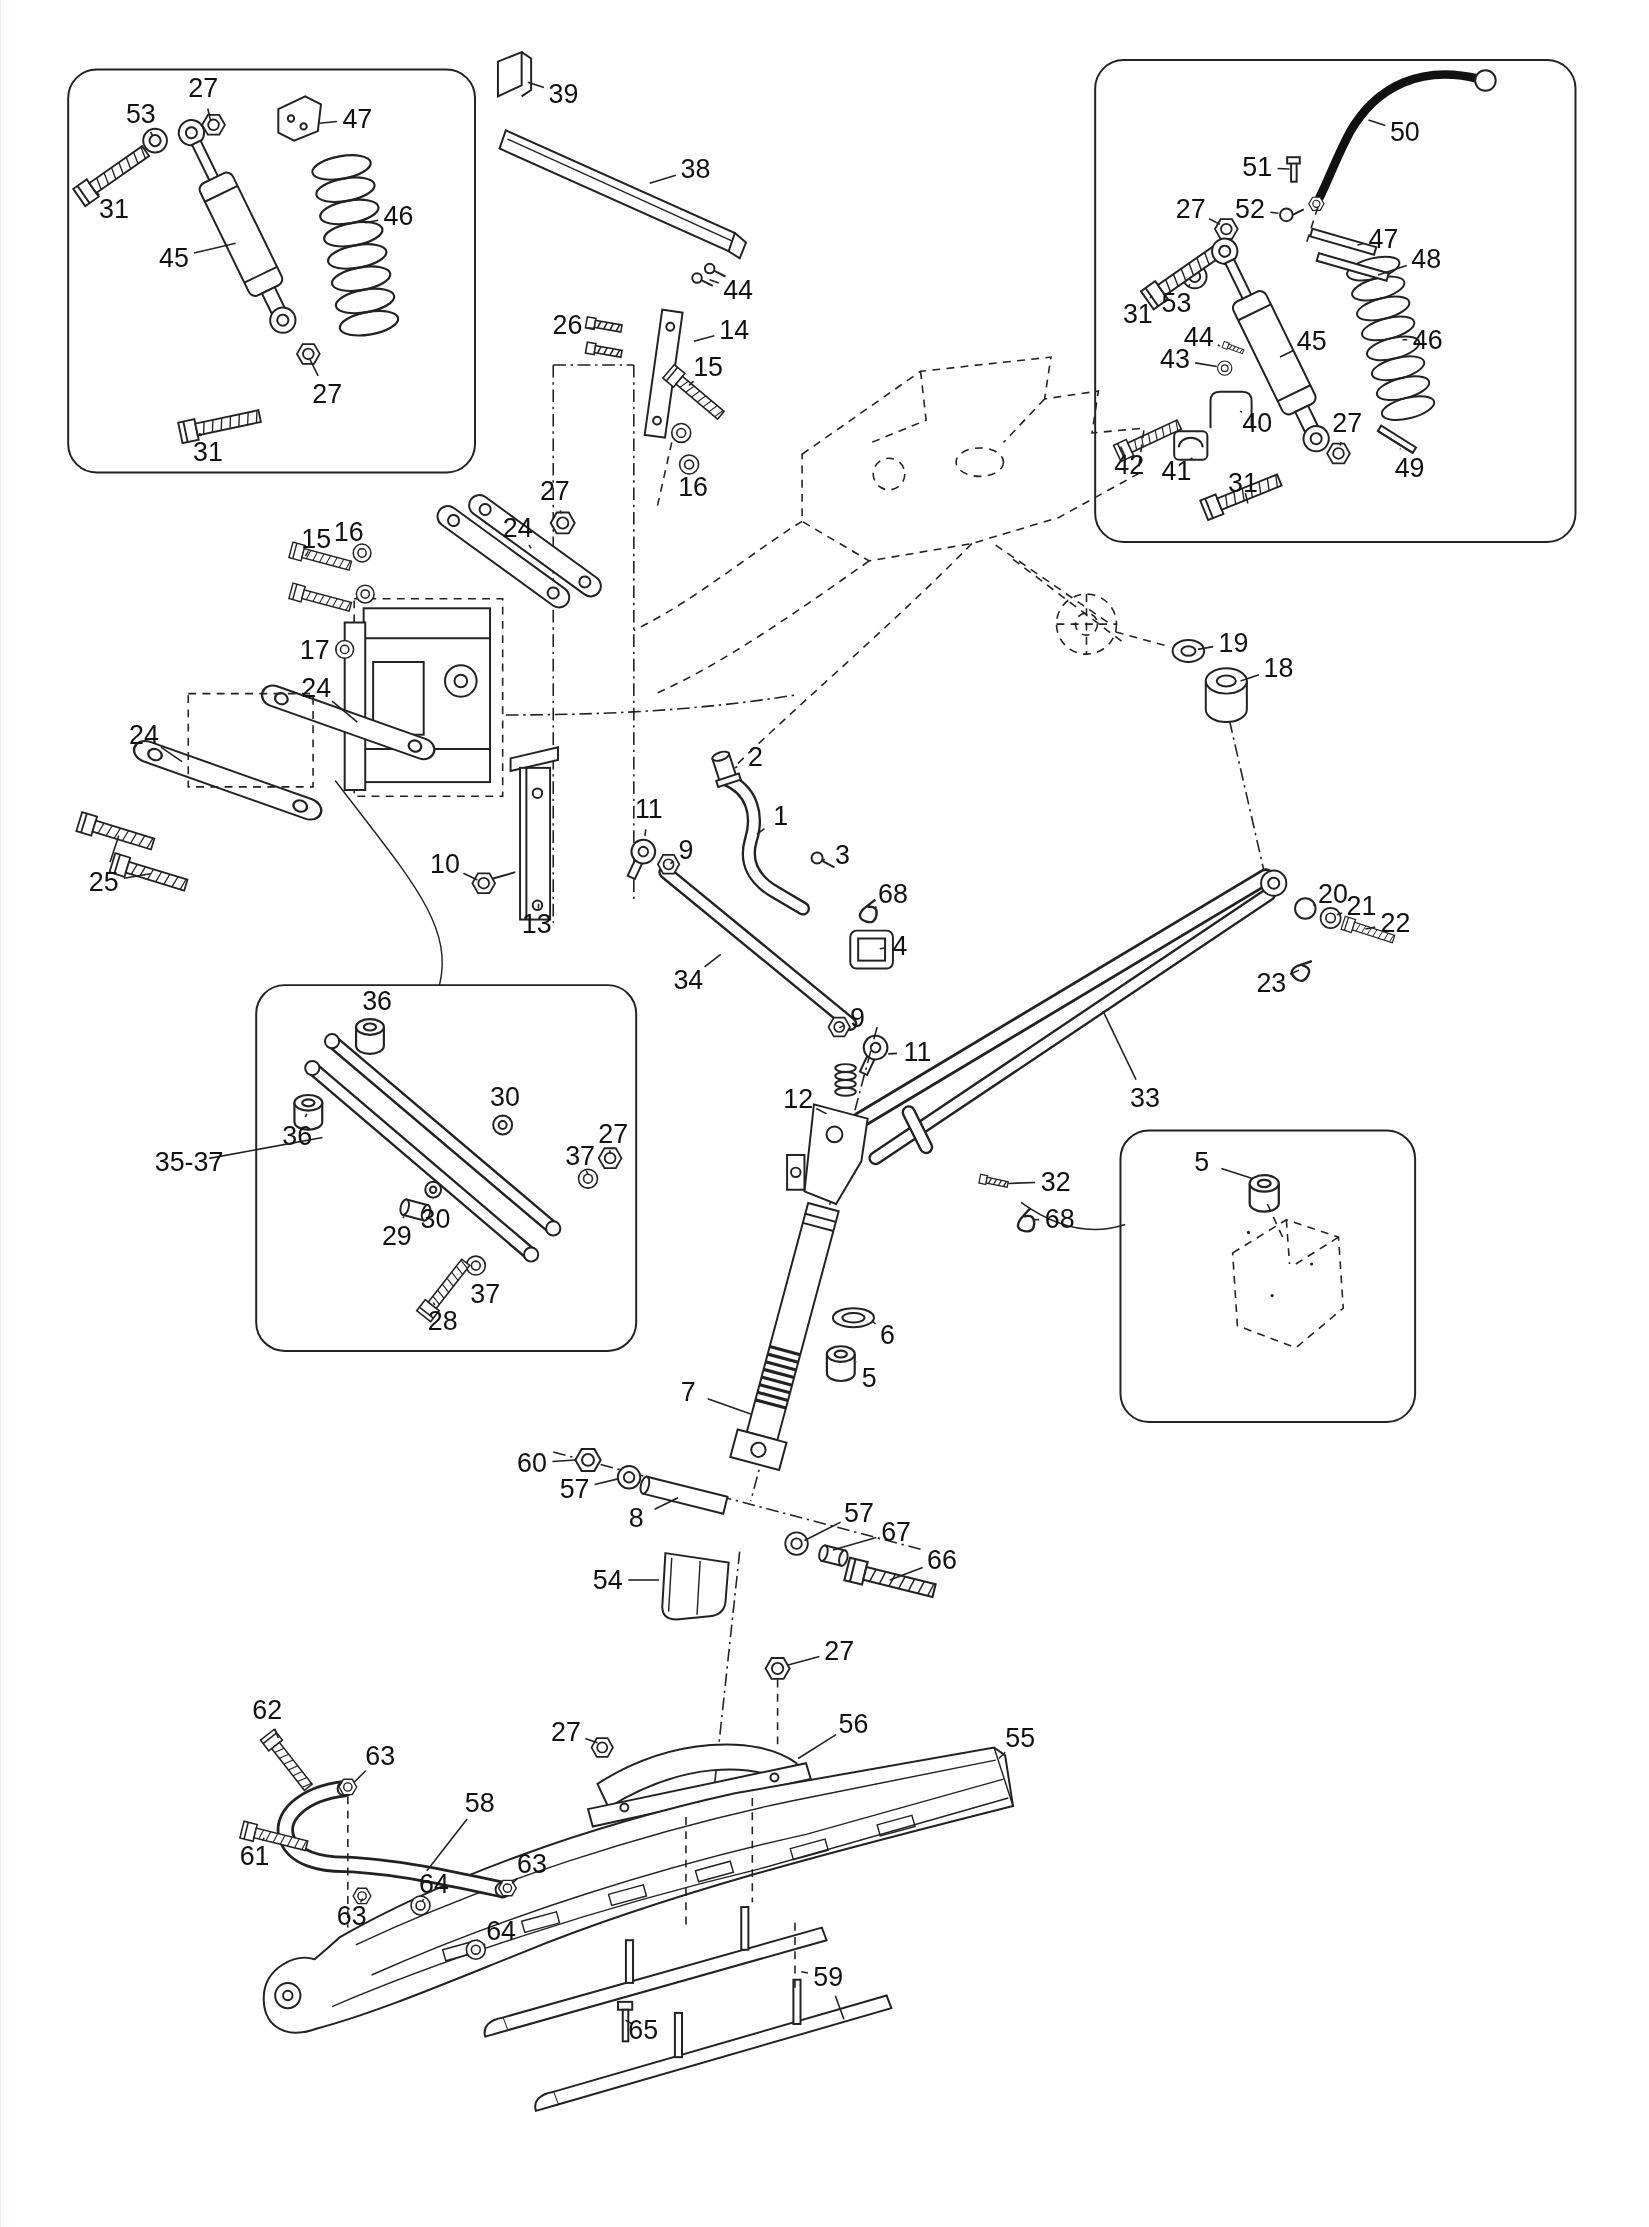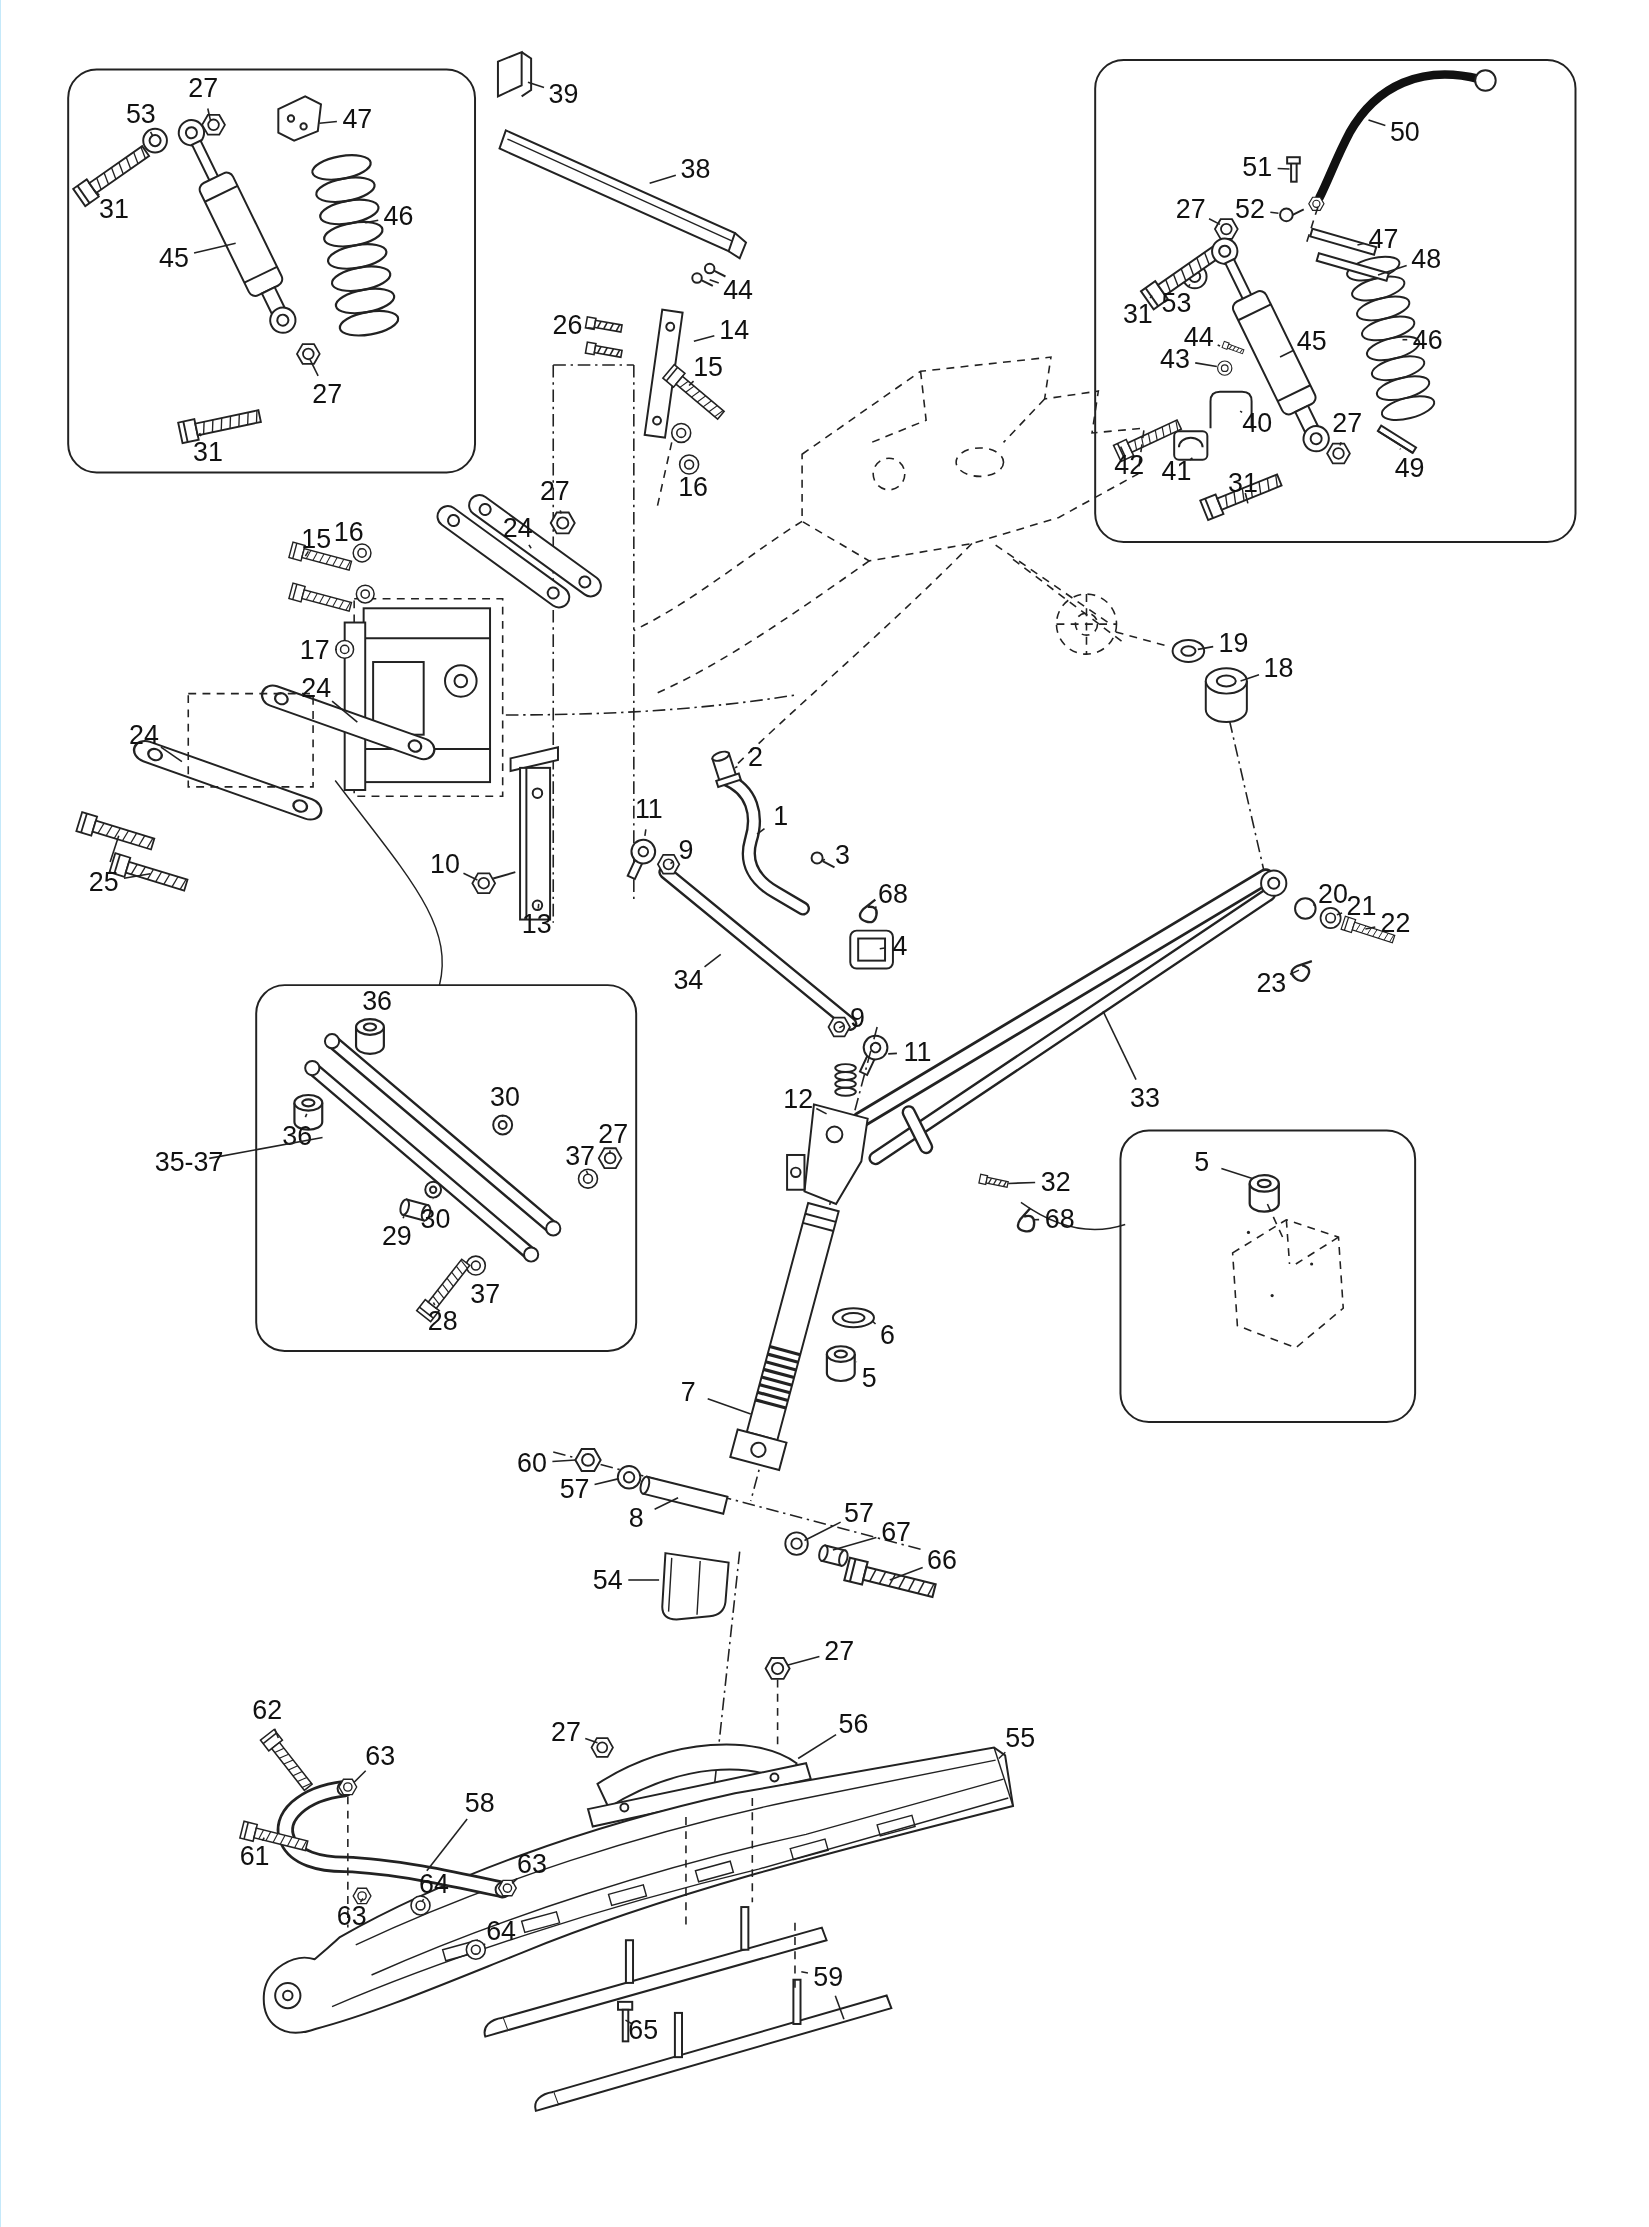--- a/index.html
+++ b/index.html
@@ -1,17 +1,17 @@
 <!DOCTYPE html>
 <html style="font-size:12.6px"><head>
 <meta charset="utf-8">
 <title>Diagram</title>
 <style>
   html,body{margin:0;padding:0;background:#ffffff;}
-  .page{width:1650px;height:2227px;position:relative;background:#0ea5e9;}
+  .page{width:1650px;height:2227px;position:relative;background:#fca5a5;}
   svg{display:block;}
   svg text{font-family:"Liberation Sans",sans-serif;font-size:34px;fill:#111;text-anchor:middle;dominant-baseline:central;}
   .leader{stroke:#222;stroke-width:2;fill:none;}
   .ln{stroke:#222;stroke-width:2.5;fill:none;}
   .thin{stroke:#222;stroke-width:1.8;fill:none;}
   .fw{fill:#ffffff;stroke:#222;stroke-width:2.5;}
   .dash{stroke:#222;stroke-width:2;fill:none;stroke-dasharray:10 8;}
   .dashdot{stroke:#222;stroke-width:2;fill:none;stroke-dasharray:16 6 3 6;}
   .o22{stroke:#222;stroke-width:22;fill:none;stroke-linecap:round;}
   .i15{stroke:#fff;stroke-width:15;fill:none;stroke-linecap:round;}

